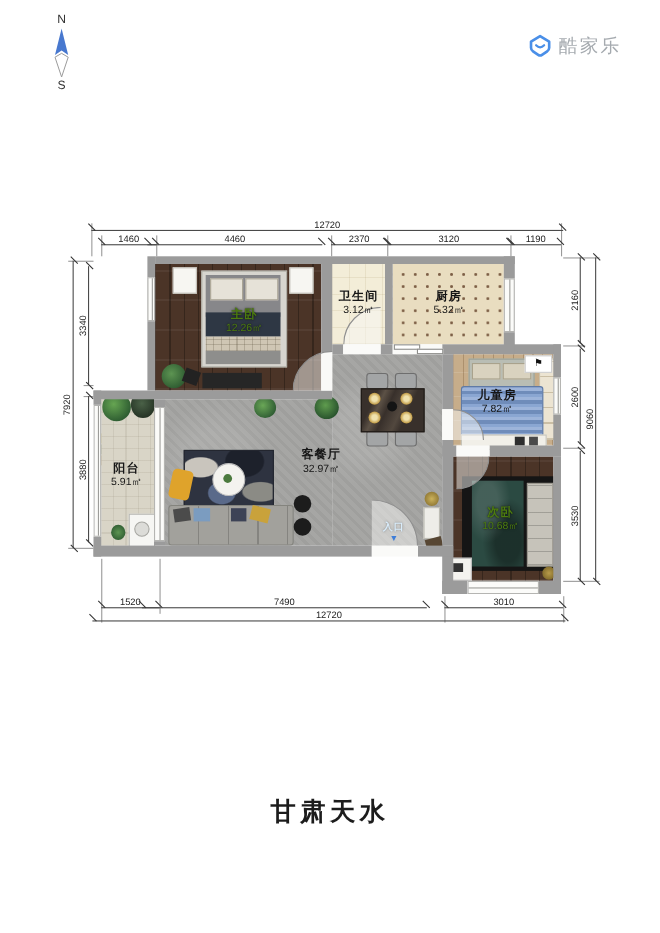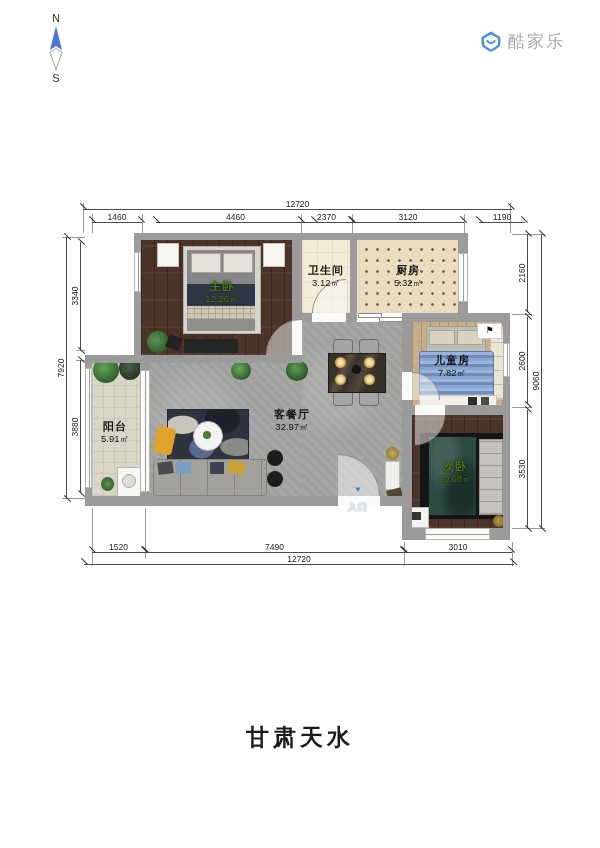--- a/index.html
+++ b/index.html
@@ -251,21 +251,21 @@
     <div class="rarea">10.68㎡</div>
   </div>
   <div class="rlabel lab-dark" style="left:292px;top:420px;">
     <div class="rname">客餐厅</div>
     <div class="rarea">32.97㎡</div>
   </div>
   <div class="rlabel lab-dark" style="left:115px;top:432px;">
     <div class="rname">阳台</div>
     <div class="rarea">5.91㎡</div>
   </div>
-  <div class="ent-label" style="left:344px;top:473px;width:28px;margin-top:28px;">入口</div>
+  <div class="ent-label" style="left:344px;top:473px;width:28px;">入口</div>
   <div class="ent-arrow" style="left:349px;top:486px;width:18px;">▼</div>
 
   <div class="ext" style="left:83px;top:203px;width:1px;height:30px;"></div>
   <div class="ext" style="left:92px;top:214px;width:1px;height:19px;"></div>
   <div class="ext" style="left:142px;top:214px;width:1px;height:19px;"></div>
   <div class="ext" style="left:301px;top:214px;width:1px;height:19px;"></div>
   <div class="ext" style="left:352px;top:214px;width:1px;height:19px;"></div>
   <div class="ext" style="left:464px;top:214px;width:1px;height:19px;"></div>
   <div class="ext" style="left:510px;top:203px;width:1px;height:30px;"></div>
   <div class="ext" style="left:92px;top:508px;width:1px;height:58px;"></div>
@@ -280,37 +280,37 @@
   <div class="ext" style="left:512px;top:314px;width:20px;height:1px;"></div>
   <div class="ext" style="left:512px;top:407px;width:20px;height:1px;"></div>
   <div class="ext" style="left:512px;top:528px;width:33px;height:1px;"></div>
 
   <div class="dim-h" style="left:83px;top:209px;width:429px;">
     <span class="lbl">12720</span>
   </div>
   <div class="dim-h" style="left:92px;top:222px;width:50px;">
     <span class="lbl">1460</span>
   </div>
-  <div class="dim-h" style="left:156px;top:222px;width:159px;">
+  <div class="dim-h" style="left:134px;top:222px;width:159px;">
     <span class="lbl">4460</span>
   </div>
   <div class="dim-h" style="left:301px;top:222px;width:51px;">
     <span class="lbl">2370</span>
   </div>
   <div class="dim-h" style="left:352px;top:222px;width:112px;">
     <span class="lbl">3120</span>
   </div>
-  <div class="dim-h" style="left:479px;top:222px;width:46px;">
+  <div class="dim-h" style="left:464px;top:222px;width:46px;">
     <span class="lbl">1190</span>
   </div>
 
   <div class="dim-h" style="left:92px;top:552px;width:53px;">
     <span class="lbl">1520</span>
   </div>
-  <div class="dim-h" style="left:145px;top:552px;width:259px;">
+  <div class="dim-h" style="left:129px;top:552px;width:259px;">
     <span class="lbl">7490</span>
   </div>
   <div class="dim-h" style="left:404px;top:552px;width:108px;">
     <span class="lbl">3010</span>
   </div>
   <div class="dim-h" style="left:84px;top:564px;width:430px;">
     <span class="lbl">12720</span>
   </div>
 
   <div class="dim-v" style="left:66px;top:237px;height:261px;">

